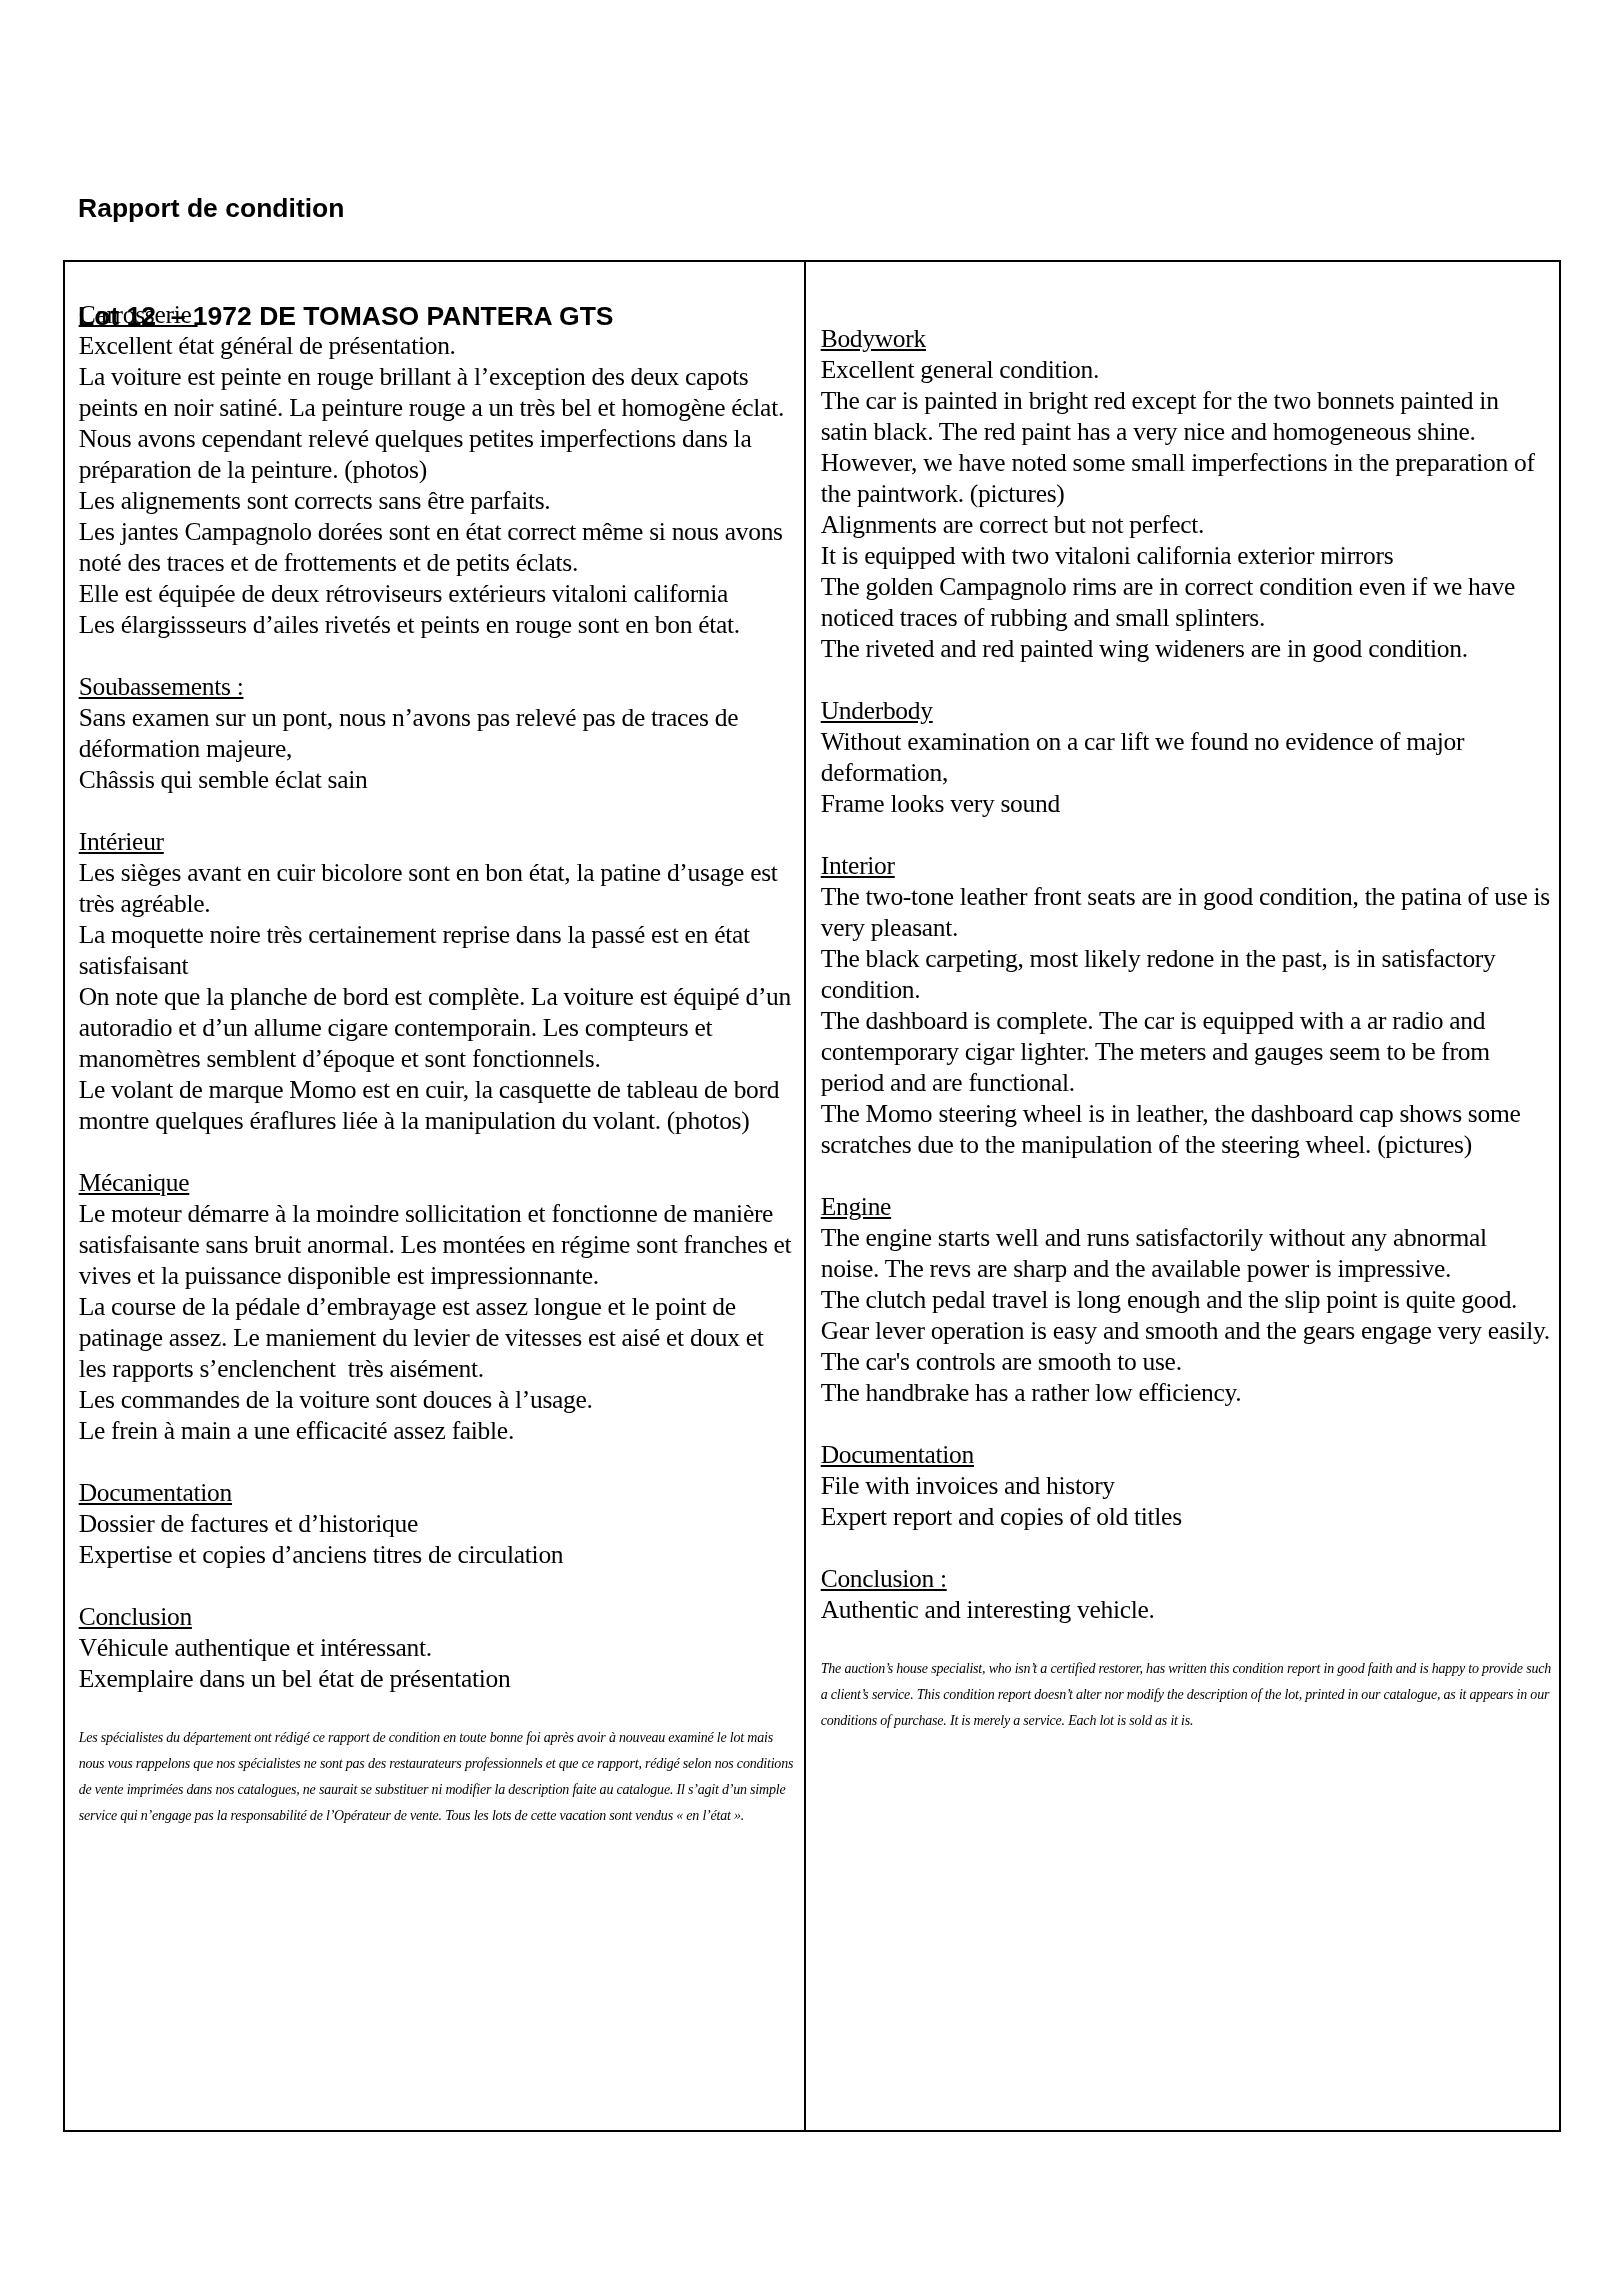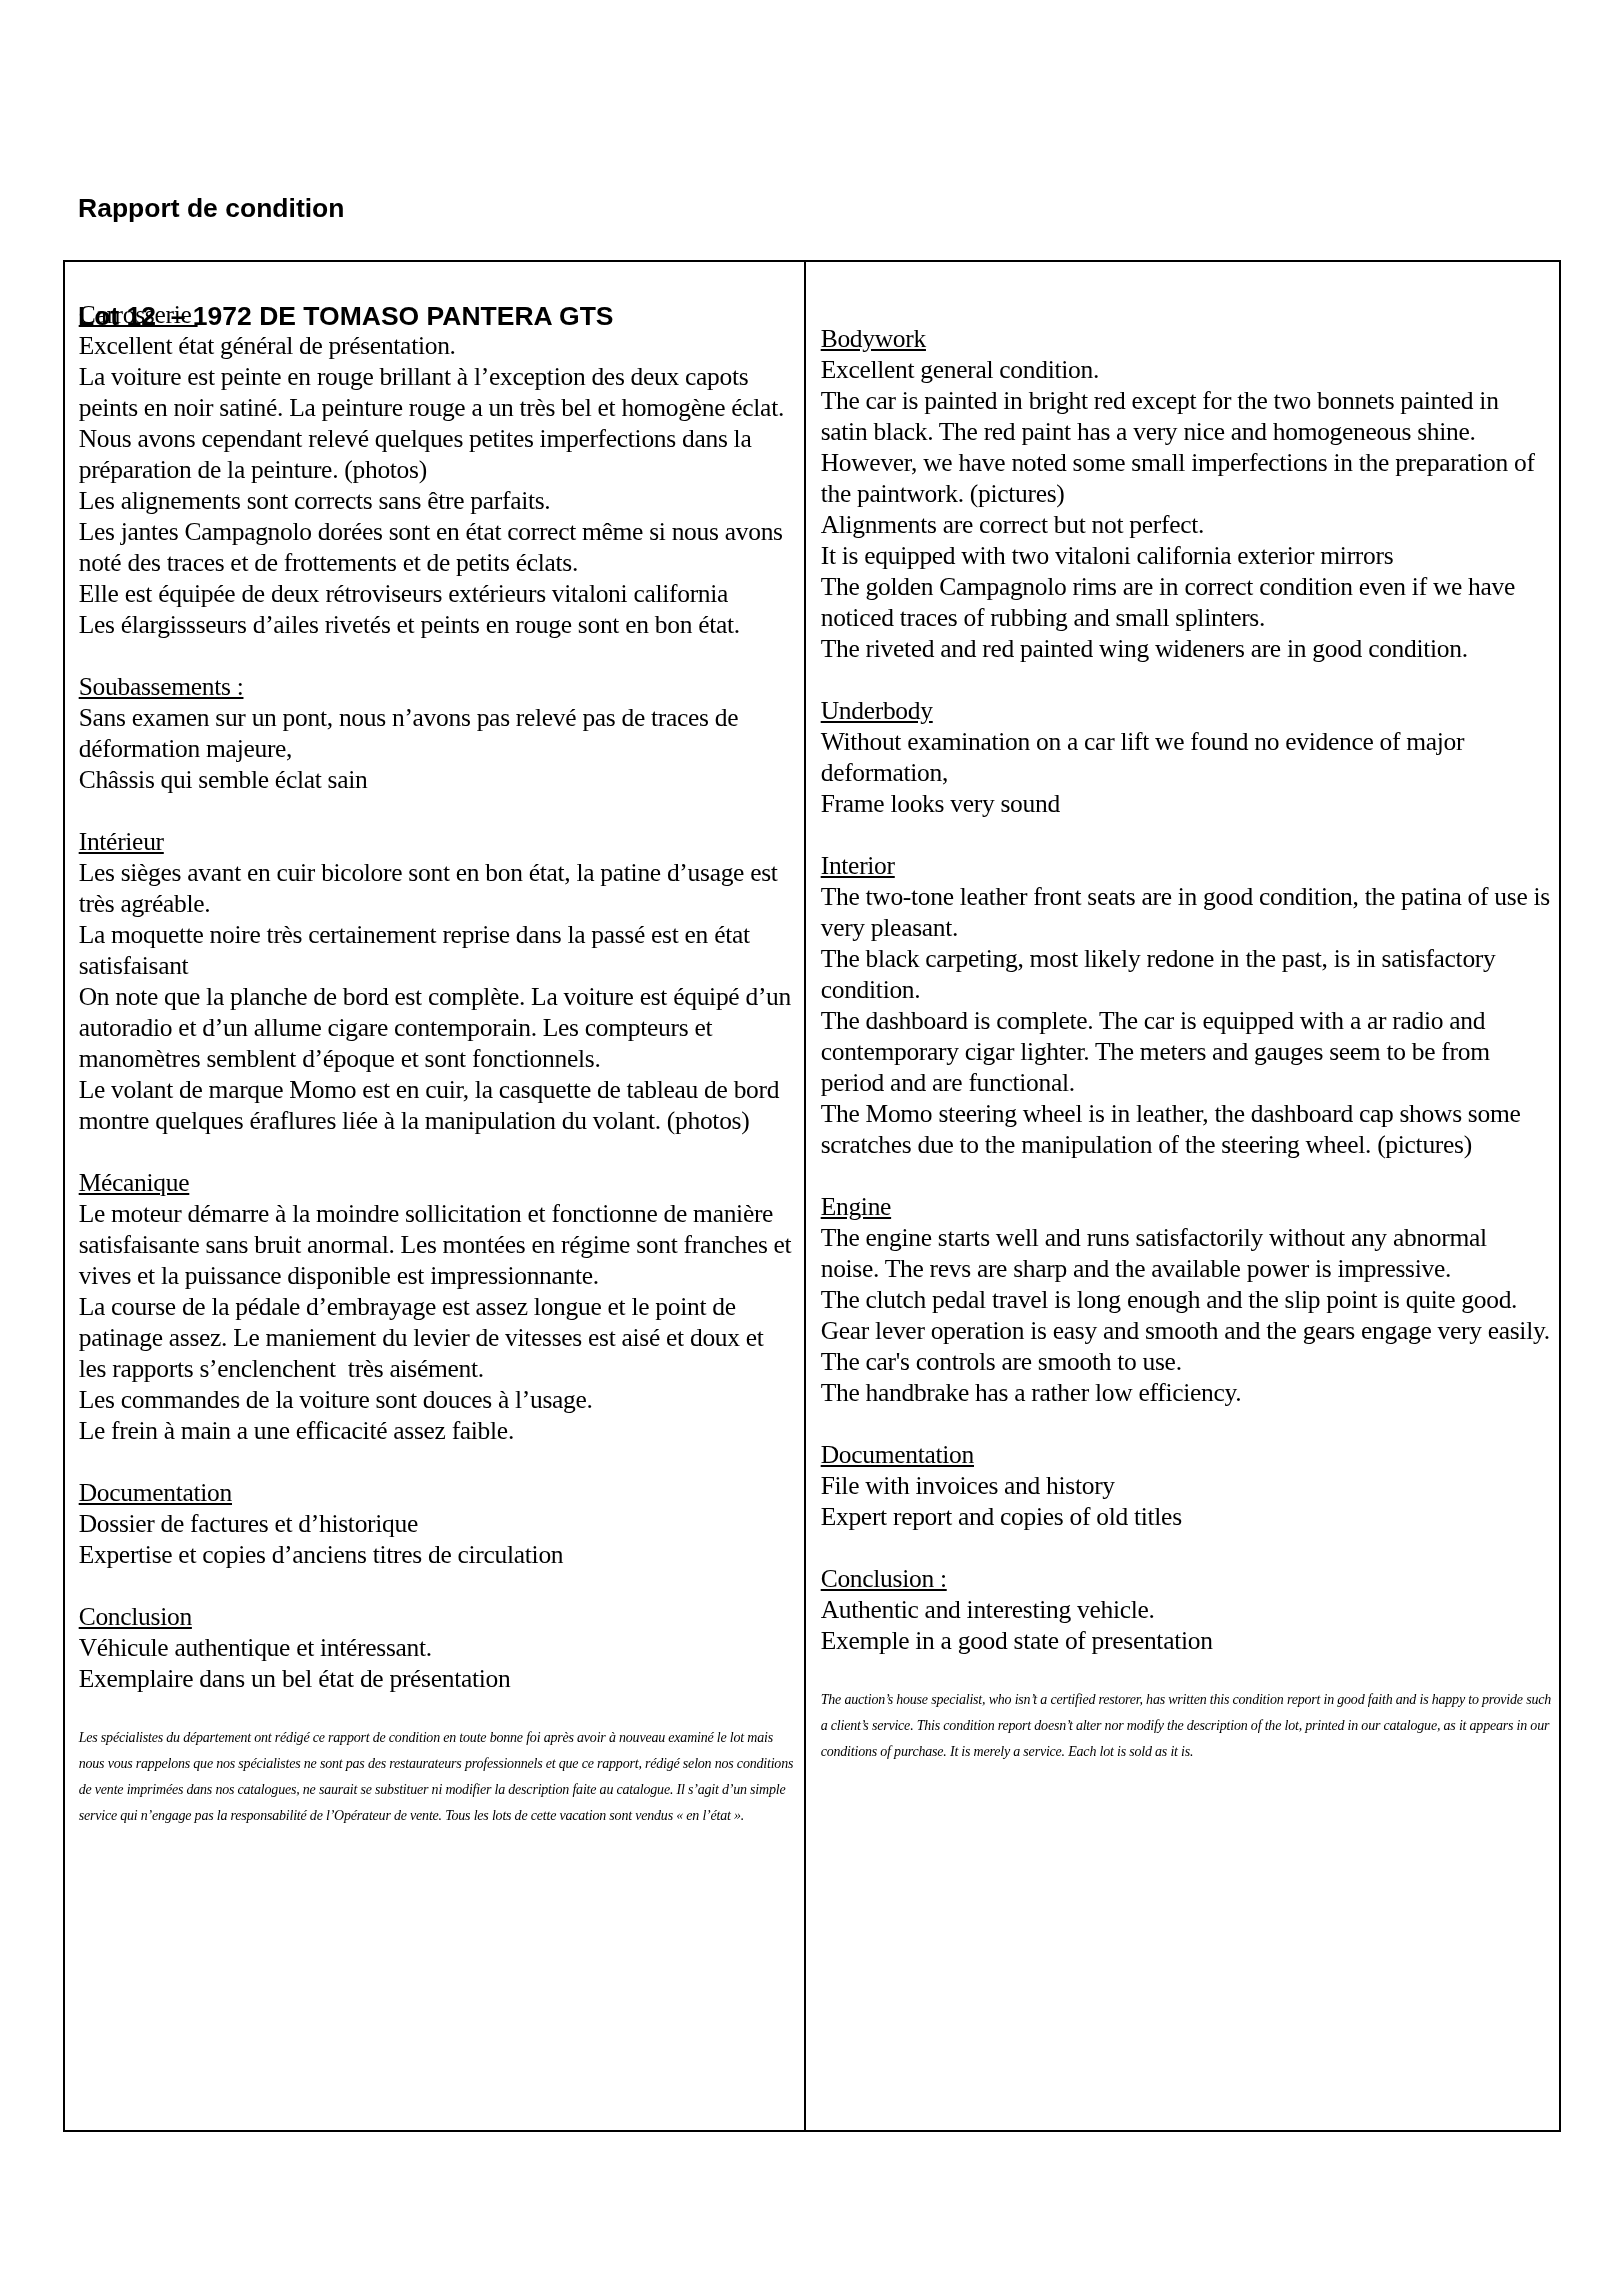--- a/index.html
+++ b/index.html
@@ -146,19 +146,18 @@
           <div class="para">The handbrake has a rather low efficiency.</div>
         </div>
         <div class="section">
           <div class="heading">Documentation</div>
           <div class="para">File with invoices and history</div>
           <div class="para">Expert report and copies of old titles</div>
         </div>
         <div class="section">
           <div class="heading">Conclusion :</div>
           <div class="para">Authentic and interesting vehicle.</div>
-          <div class="para">Exemple in a good state of presentation</div>
         </div>
         <div class="disclaimer">The auction’s house specialist, who isn’t a certified restorer, has written this condition report in good faith and is happy to provide such a client’s service. This condition report doesn’t alter nor modify the description of the lot, printed in our catalogue, as it appears in our conditions of purchase. It is merely a service. Each lot is sold as it is.</div>
       </div>
   </div>
 </div>
 
 
 </body></html>

